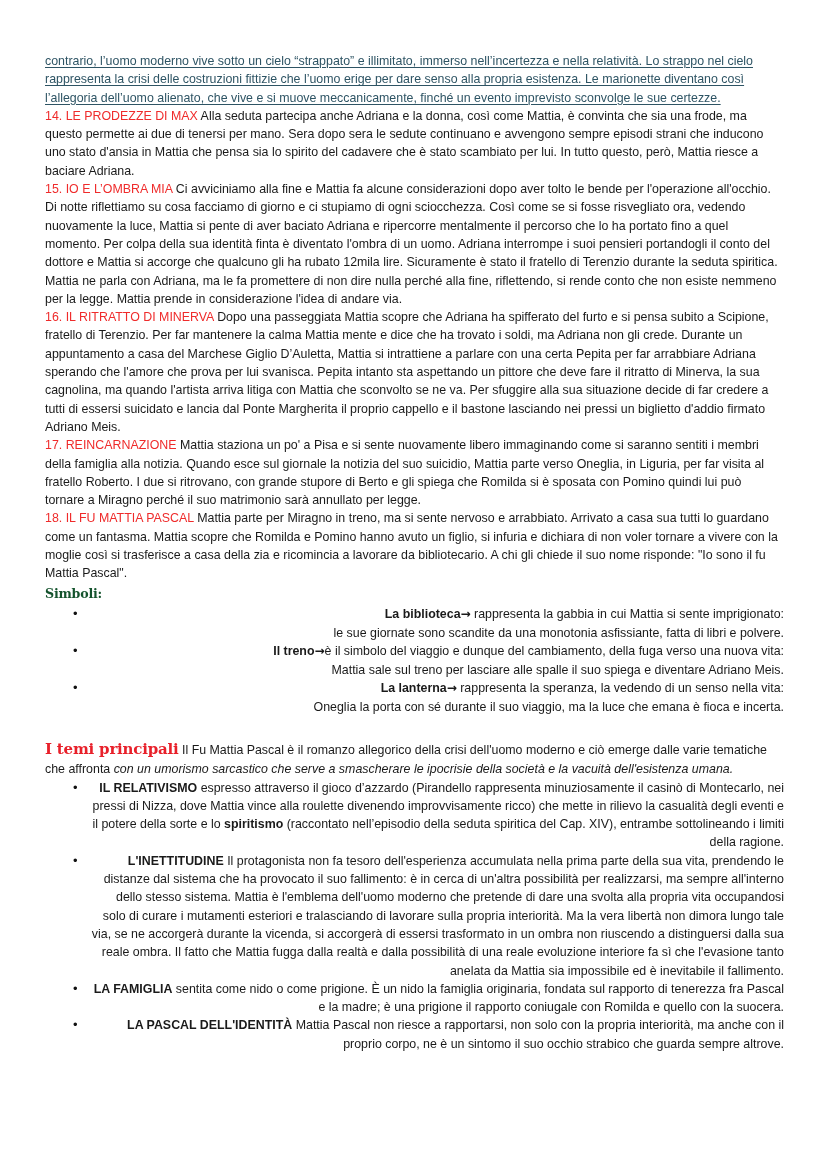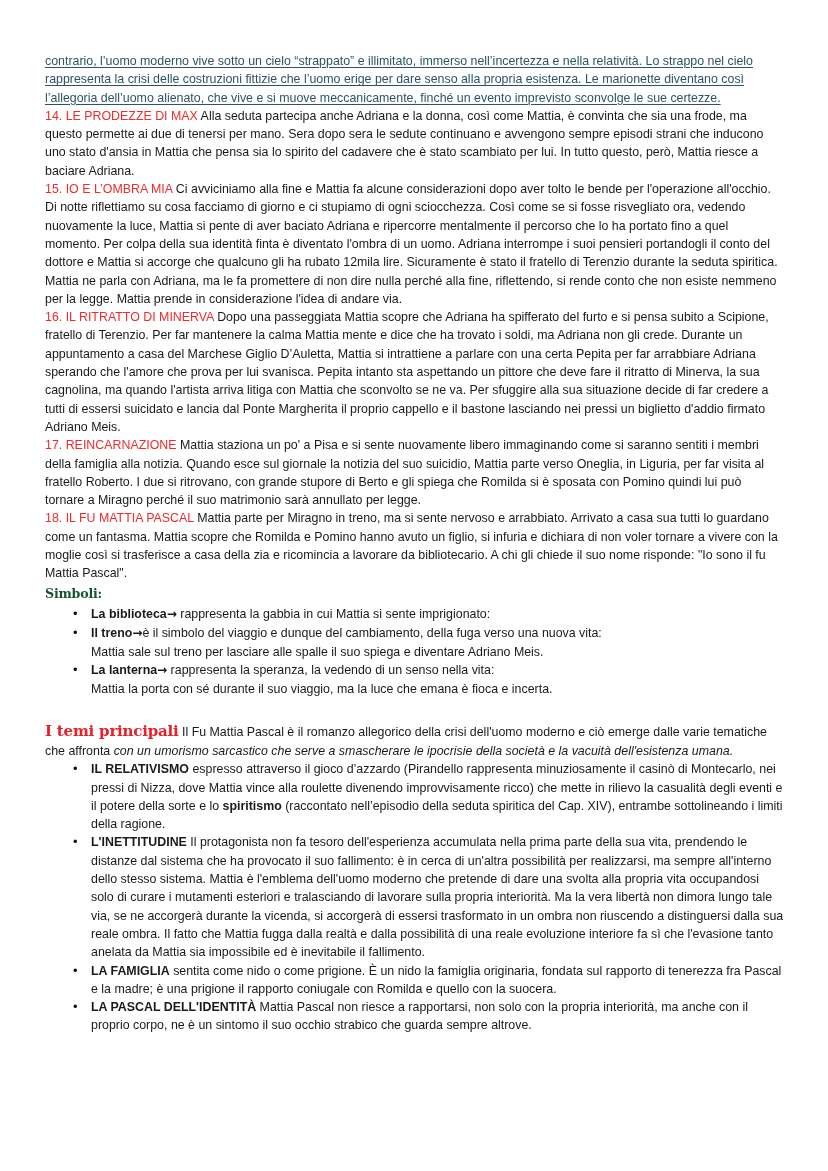--- a/index.html
+++ b/index.html
@@ -74,20 +74,21 @@
     font-style: italic;
   }
   .simboli-line {
     margin-top: 2px;
     margin-bottom: 2px;
   }
   ul.bullets {
     list-style: none;
     margin: 0;
     padding: 0 14px 0 0;
+    text-align: right;
   }
   ul.bullets > li {
     position: relative;
     padding-left: 46px;
     margin: 0 0 0 0;
   }
   ul.bullets > li::before {
     content: "\2022";
     position: absolute;
     left: 28px;
@@ -123,23 +124,23 @@
 
     <p class="para-chapter"><span class="chap-head">16. IL RITRATTO DI MINERVA</span><span> Dopo una passeggiata Mattia scopre che Adriana ha spifferato del furto e si pensa subito a Scipione, fratello di Terenzio. Per far mantenere la calma Mattia mente e dice che ha trovato i soldi, ma Adriana non gli crede. Durante un appuntamento a casa del Marchese Giglio D’Auletta, Mattia si intrattiene a parlare con una certa Pepita per far arrabbiare Adriana sperando che l'amore che prova per lui svanisca. Pepita intanto sta aspettando un pittore che deve fare il ritratto di Minerva, la sua cagnolina, ma quando l'artista arriva litiga con Mattia che sconvolto se ne va. Per sfuggire alla sua situazione decide di far credere a tutti di essersi suicidato e lancia dal Ponte Margherita il proprio cappello e il bastone lasciando nei pressi un biglietto d'addio firmato Adriano Meis.</span></p>
 
     <p class="para-chapter"><span class="chap-head">17. REINCARNAZIONE</span><span> Mattia staziona un po' a Pisa e si sente nuovamente libero immaginando come si saranno sentiti i membri della famiglia alla notizia. Quando esce sul giornale la notizia del suo suicidio, Mattia parte verso Oneglia, in Liguria, per far visita al fratello Roberto. I due si ritrovano, con grande stupore di Berto e gli spiega che Romilda si è sposata con Pomino quindi lui può tornare a Miragno perché il suo matrimonio sarà annullato per legge.</span></p>
 
     <p class="para-chapter"><span class="chap-head">18. IL FU MATTIA PASCAL</span><span> Mattia parte per Miragno in treno, ma si sente nervoso e arrabbiato. Arrivato a casa sua tutti lo guardano come un fantasma. Mattia scopre che Romilda e Pomino hanno avuto un figlio, si infuria e dichiara di non voler tornare a vivere con la moglie così si trasferisce a casa della zia e ricomincia a lavorare da bibliotecario. A chi gli chiede il suo nome risponde: "Io sono il fu Mattia Pascal".</span></p>
 
     <p class="simboli-line"><span class="heading-slab">Simboli:</span></p>
 
     <ul class="bullets">
-      <li><span class="term">La biblioteca</span><span class="arrow">→</span><span> rappresenta la gabbia in cui Mattia si sente imprigionato:</span></li>
+      <li><span class="term">La biblioteca</span><span class="arrow">→</span><span> rappresenta la gabbia in cui Mattia si sente imprigionato:</span><span class="bullet-sub">le sue giornate sono scandite da una monotonia asfissiante, fatta di libri e polvere.</span></li>
       <li><span class="term">Il treno</span><span class="arrow">→</span><span>è il simbolo del viaggio e dunque del cambiamento, della fuga verso una nuova vita:</span><span class="bullet-sub">Mattia sale sul treno per lasciare alle spalle il suo spiega e diventare Adriano Meis.</span></li>
-      <li><span class="term">La lanterna</span><span class="arrow">→</span><span> rappresenta la speranza, la vedendo di un senso nella vita:</span><span class="bullet-sub">Mattia la porta con sé durante il suo viaggio, ma la luce che emana è fioca e incerta.</span></li>
+      <li><span class="term">La lanterna</span><span class="arrow">→</span><span> rappresenta la speranza, la vedendo di un senso nella vita:</span><span class="bullet-sub">Oneglia la porta con sé durante il suo viaggio, ma la luce che emana è fioca e incerta.</span></li>
     </ul>
 
     <div class="gap-md"></div>
 
     <p class="para-themes"><span class="themes-intro-head">I temi principali</span><span> Il Fu Mattia Pascal è il romanzo allegorico della crisi dell'uomo moderno e ciò emerge dalle varie tematiche che affronta </span><em class="ital">con un umorismo sarcastico che serve a smascherare le ipocrisie della società e la vacuità dell'esistenza umana.</em></p>
 
     <ul class="bullets">
       <li><span class="term">IL RELATIVISMO</span><span> espresso attraverso il gioco d’azzardo (Pirandello rappresenta minuziosamente il casinò di Montecarlo, nei pressi di Nizza, dove Mattia vince alla roulette divenendo improvvisamente ricco) che mette in rilievo la casualità degli eventi e il potere della sorte e lo </span><span class="term">spiritismo</span><span> (raccontato nell’episodio della seduta spiritica del Cap. XIV), entrambe sottolineando i limiti della ragione.</span></li>
       <li><span class="term">L'INETTITUDINE</span><span> Il protagonista non fa tesoro dell'esperienza accumulata nella prima parte della sua vita, prendendo le distanze dal sistema che ha provocato il suo fallimento: è in cerca di un'altra possibilità per realizzarsi, ma sempre all'interno dello stesso sistema. Mattia è l'emblema dell'uomo moderno che pretende di dare una svolta alla propria vita occupandosi solo di curare i mutamenti esteriori e tralasciando di lavorare sulla propria interiorità. Ma la vera libertà non dimora lungo tale via, se ne accorgerà durante la vicenda, si accorgerà di essersi trasformato in un ombra non riuscendo a distinguersi dalla sua reale ombra. Il fatto che Mattia fugga dalla realtà e dalla possibilità di una reale evoluzione interiore fa sì che l'evasione tanto anelata da Mattia sia impossibile ed è inevitabile il fallimento.</span><span class="term"></span><span></span></li>
       <li><span class="term">LA FAMIGLIA</span><span> sentita come nido o come prigione. È un nido la famiglia originaria, fondata sul rapporto di tenerezza fra Pascal e la madre; è una prigione il rapporto coniugale con Romilda e quello con la suocera.</span><span class="term"></span><span></span></li>

